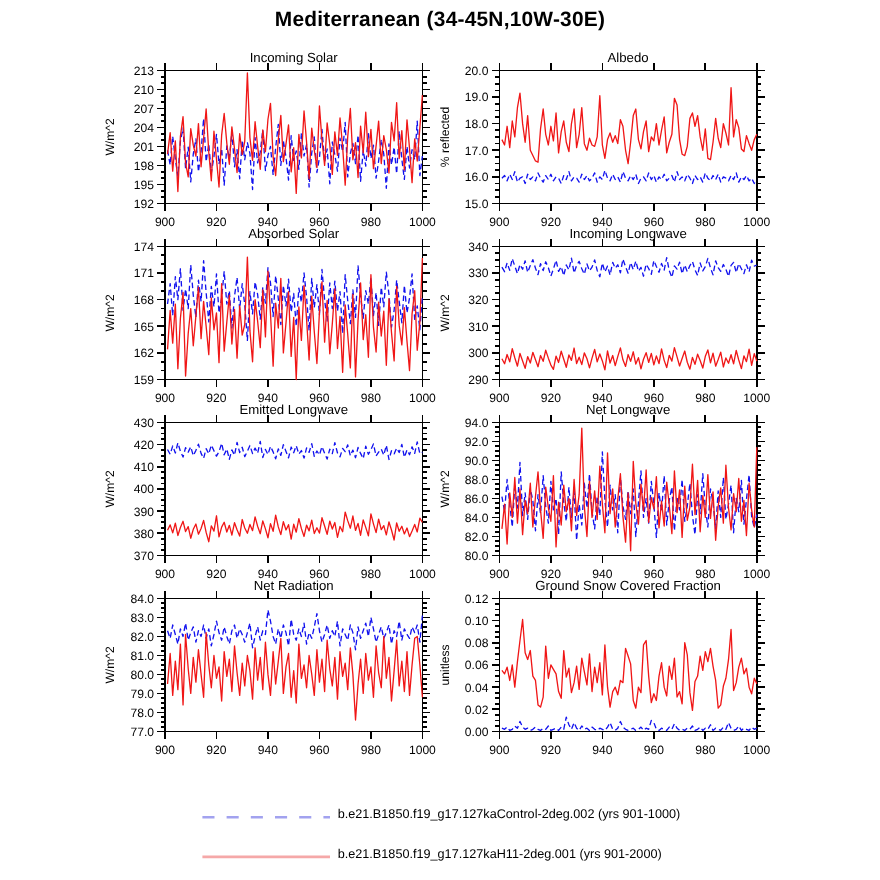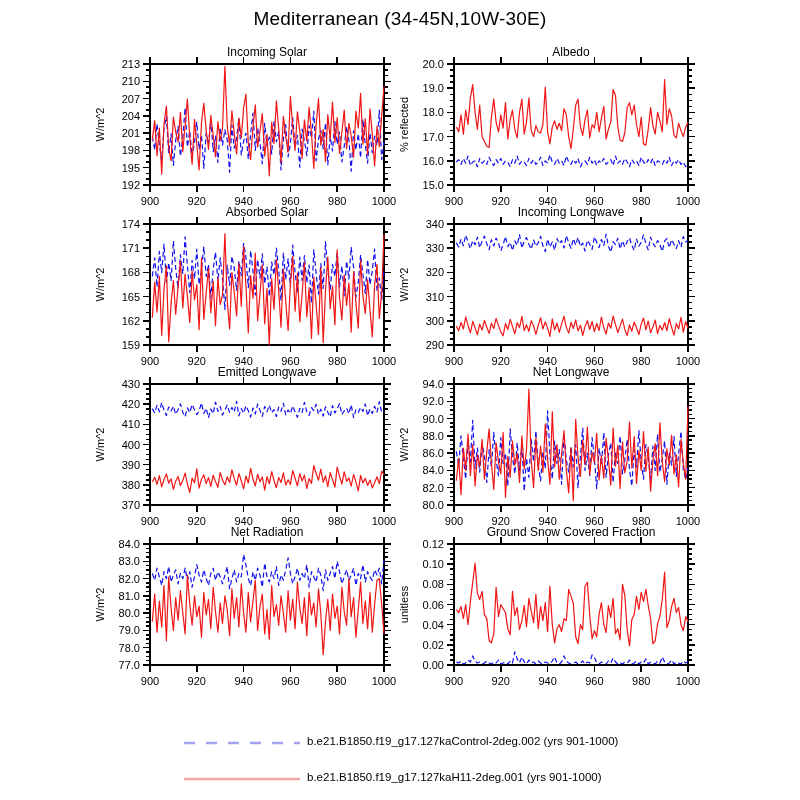--- a/index.html
+++ b/index.html
@@ -1,19 +1,19 @@
 <!DOCTYPE html>
 <html><head>
 <meta charset="utf-8">
 <style>
   html,body{margin:0;padding:0;background:#ffffff;}
   .screen{position:relative;width:800px;height:800px;background:#ffffff;overflow:hidden;
           font-family:"Liberation Sans",sans-serif;color:#000;}
   .main-title{position:absolute;top:8px;left:0;right:0;margin:0;text-align:center;
-              font-size:19px;font-weight:400;letter-spacing:0.2px;}
+              font-size:19px;font-weight:700;letter-spacing:0.2px;}
   #charts{position:absolute;inset:0;}
   .chart{position:absolute;}
   .chart svg text{stroke:none;fill:#000000;}
   .tick{font-family:"Liberation Sans",sans-serif;font-size:11px;}
   .chart-title{font-family:"Liberation Sans",sans-serif;font-size:12px;}
   .ylab{font-family:"Liberation Sans",sans-serif;font-size:11px;}
   .legend-row{position:absolute;left:0;width:705px;height:14px;}
   .legend-line{position:absolute;left:183px;top:4px;}
   .legend-label{position:absolute;left:307px;top:0;font-size:11.5px;white-space:nowrap;}
 </style>
@@ -678,16 +678,16 @@
     <div class="legend-row" style="top:735px;">
       <svg class="legend-line" width="118" height="8">
         <line x1="1" y1="4" x2="117" y2="4" stroke-width="2.4" stroke-dasharray="11,11" stroke="#a2a2ef"></line>
       </svg>
       <span class="legend-label">b.e21.B1850.f19_g17.127kaControl-2deg.002 (yrs 901-1000)</span>
     </div>
     <div class="legend-row" style="top:771px;">
       <svg class="legend-line" width="118" height="8">
         <line x1="1" y1="4" x2="117" y2="4" stroke-width="2.4" stroke="#f5a8a8"></line>
       </svg>
-      <span class="legend-label">b.e21.B1850.f19_g17.127kaH11-2deg.001 (yrs 901-1000)</span>
+      <span class="legend-label">b.e21.B1850.f19_g17.127kaH11-2deg.001 (yrs 901-2000)</span>
     </div>
   </div>
 </div>
 
 </body></html>

